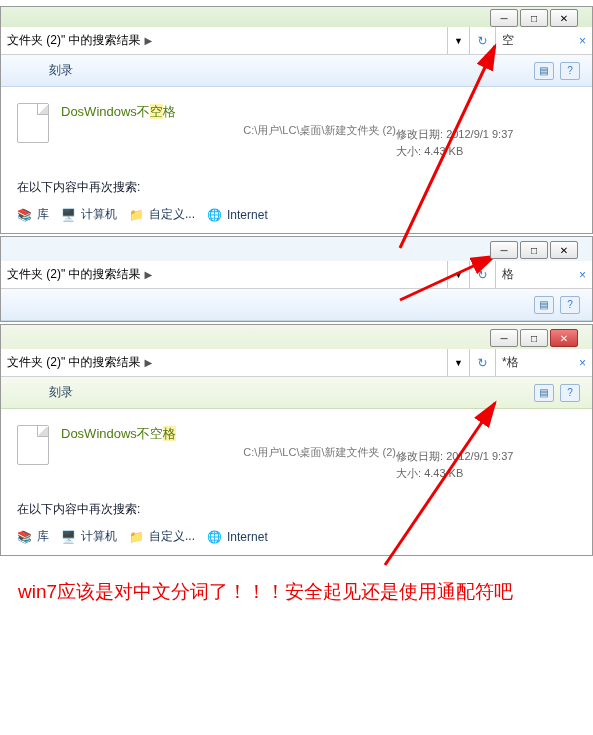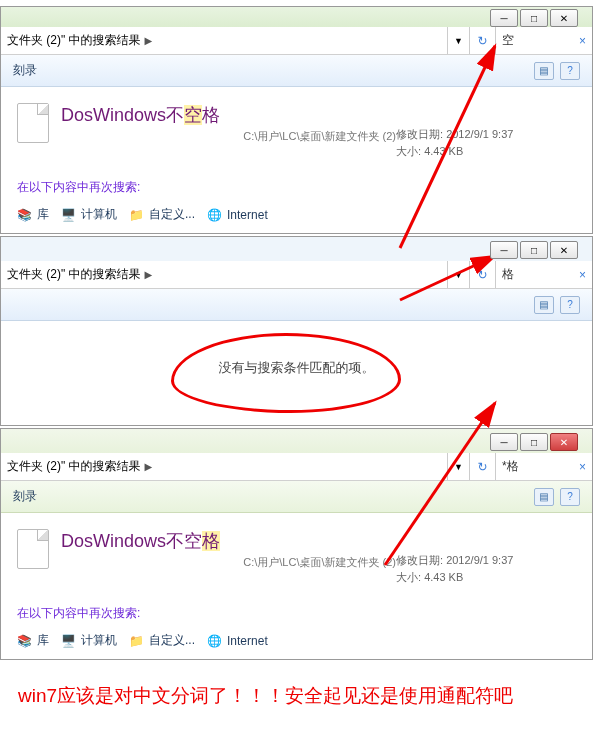--- a/index.html
+++ b/index.html
@@ -15,35 +15,35 @@
 .addr-box { flex: 1; display: flex; align-items: center; padding: 0 6px; border-right: 1px solid #ccc; height: 100%; }
 .addr-chevron { margin: 0 4px; color: #555; font-size: 10px; }
 .addr-drop { display: flex; align-items: center; padding: 0 6px; gap: 4px; border-right: 1px solid #ccc; height: 100%; }
 .refresh { width: 26px; display: flex; align-items: center; justify-content: center; color: #3b7dd8; height: 100%; border-right: 1px solid #ccc; }
 .search-box { width: 96px; display: flex; align-items: center; padding: 0 6px; height: 100%; position: relative; background: #fff; }
 .search-box input { border: none; outline: none; width: 60px; font-size: 12px; color: #333; background: transparent; }
 .search-x { position: absolute; right: 6px; color: #3b7dd8; font-size: 12px; }
 
 .toolbar { background: linear-gradient(#f7fbff,#e3eefb); height: 32px; display: flex; align-items: center; padding: 0 12px; border-bottom: 1px solid #c6d6e7; }
 .toolbar.green { background: linear-gradient(#f5faf0,#e8f3dc); border-bottom: 1px solid #cddcb8; }
-.toolbar-label { color: #1e395b; font-size: 12px; }
+.toolbar-label { color: #1e395b; font-size: 12px; margin-left: 36px; }
 .toolbar-right { margin-left: auto; display: flex; gap: 6px; align-items: center; }
 .tb-icon { width: 20px; height: 18px; border: 1px solid #9cb6d6; background: #eaf2fb; border-radius: 2px; display: flex; align-items: center; justify-content: center; font-size: 10px; color: #3a6ea5; }
 
 .filelist { padding: 16px 16px 8px 16px; display: flex; }
 .file-icon { width: 32px; height: 40px; border: 1px solid #bbb; background: #fff; border-radius: 2px; margin-right: 12px; position: relative; }
 .file-icon::before { content: ""; position: absolute; top: 0; right: 0; width: 10px; height: 10px; background: linear-gradient(135deg,#fff 50%,#ddd 50%); border-left: 1px solid #bbb; border-bottom: 1px solid #bbb; }
 .file-info { flex: 1; }
-.file-title { font-size: 18px; color: #701a75; }
+.file-title { font-size: 13px; color: #4d7c0f; }
 .file-title .hl { background: #fff2a8; }
 .file-path { font-size: 11px; color: #777; margin-top: 2px; text-align: right; }
 .file-meta { width: 180px; font-size: 11px; color: #666; margin-top: 24px; }
 .file-meta div { margin-bottom: 2px; }
 
-.search-again { padding: 10px 16px 6px 16px; font-size: 12px; color: #6d28d9; }
+.search-again { padding: 10px 16px 6px 16px; font-size: 12px; color: #0f172a; }
 .search-loc-row { display: flex; gap: 12px; padding: 4px 16px 10px 16px; align-items: center; }
 .loc-item { display: flex; align-items: center; gap: 4px; font-size: 12px; color: #1e395b; }
 .loc-icon { width: 16px; height: 16px; display: inline-flex; align-items: center; justify-content: center; }
 
 .empty-msg { text-align: center; padding: 38px 0 48px 0; color: #444; font-size: 13px; position: relative; }
 .red-circle { position: absolute; left: 170px; top: 12px; width: 230px; height: 80px; border: 3px solid #e00; border-radius: 50% 50% 48% 52% / 60% 58% 42% 40%; pointer-events: none; }
 
 .bottom-text { padding: 18px 18px; color: #e00; font-size: 19px; line-height: 1.7; }
 
 .arrow { position: absolute; pointer-events: none; }
@@ -136,24 +136,20 @@
     <div class="search-box">
       <input value="格" style="">
       <span class="search-x">×</span>
     </div>
   </div>
   <div class="toolbar">
     <div class="toolbar-right">
       <span class="tb-icon">▤</span>
       <span class="tb-icon" style="color:#3b7dd8;">?</span>
     </div>
-  </div>
-  <div class="empty-msg">
-    <span>没有与搜索条件匹配的项。</span>
-    <div class="red-circle"></div>
   </div>
 </div>
 
 <div class="panel">
   <div class="win-controls" style="top:4px; right:14px;">
     <div class="win-btn">─</div>
     <div class="win-btn">□</div>
     <div class="win-btn close-red">✕</div>
   </div>
   <div style="height:24px; background:linear-gradient(#f1f7ea,#e8f2dc);"></div>

